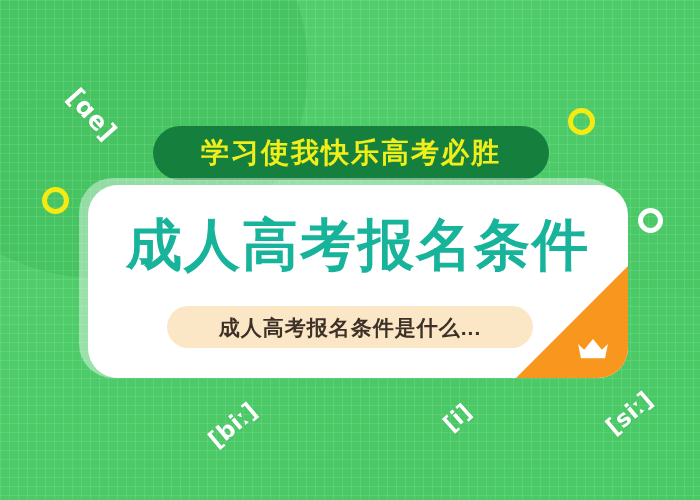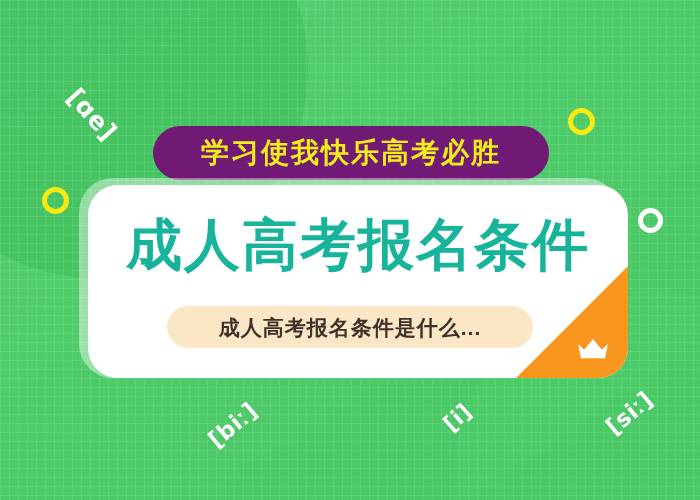--- a/index.html
+++ b/index.html
@@ -89,21 +89,21 @@
   .ph-4 { left: 603px; top: 400px; font-size: 23px; transform: rotate(-40deg); }
 
   
   .top-banner {
     position: absolute;
     left: 153px;
     top: 126px;
     width: 396px;
     height: 54px;
     border-radius: 27px;
-    background: #701a75;
+    background: #15803d;
     display: flex;
     align-items: center;
     justify-content: center;
     box-sizing: border-box;
   }
   .top-banner-text {
     color: #f2ee1a;
     font-size: 28px;
     font-weight: 700;
     letter-spacing: 2px;

